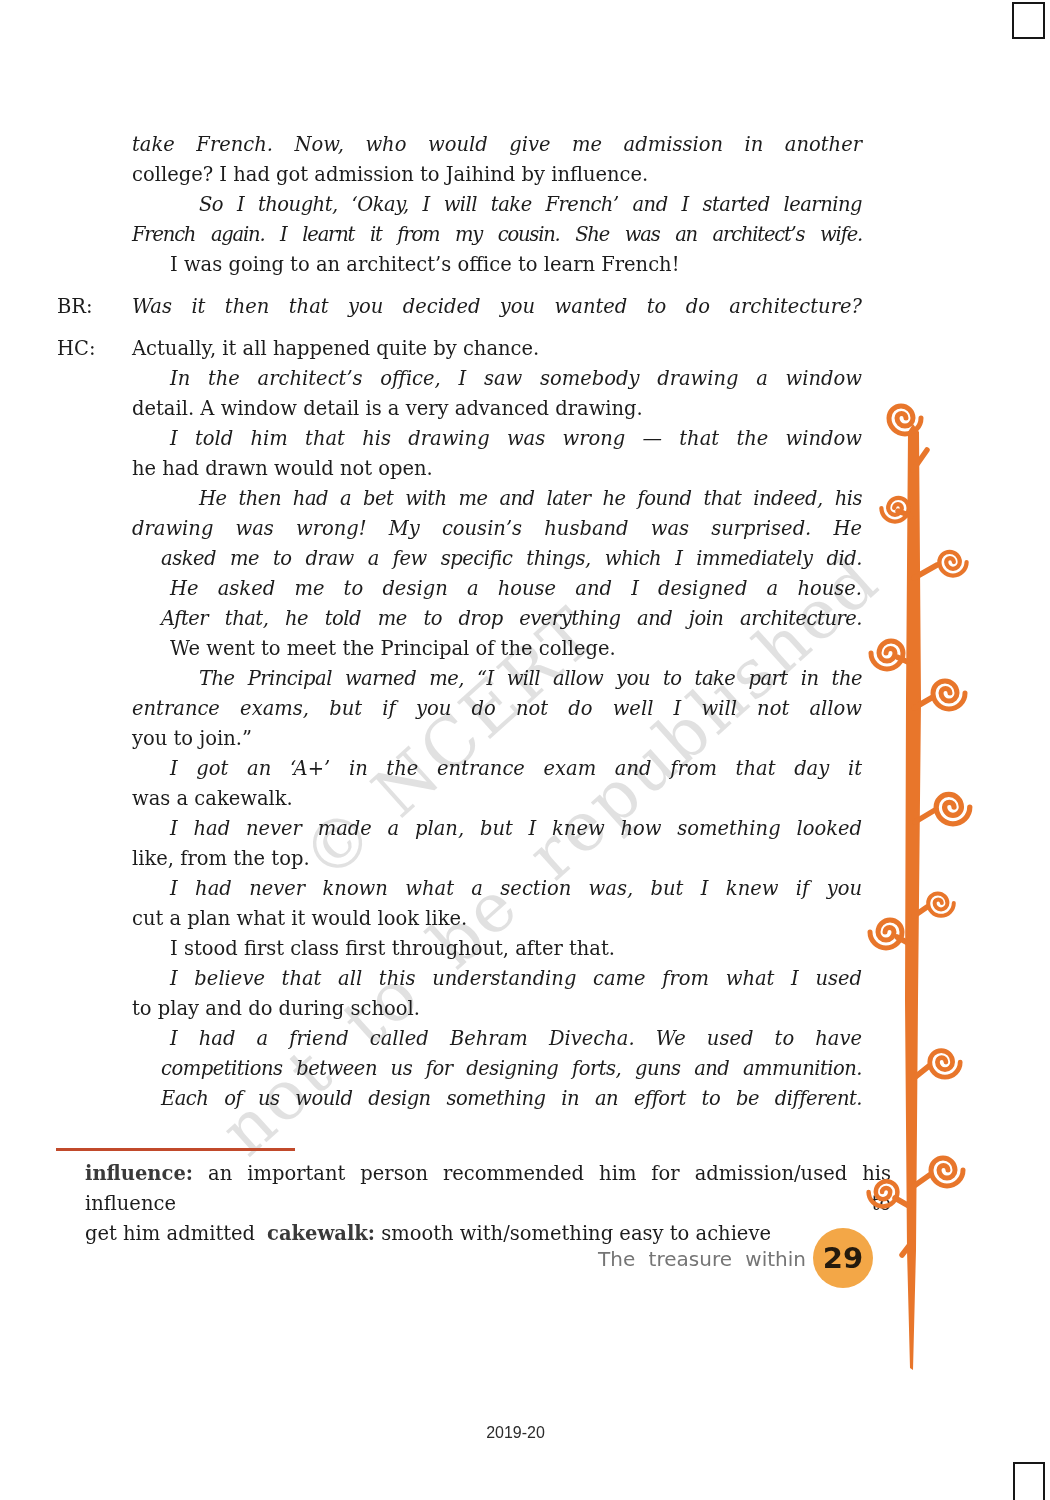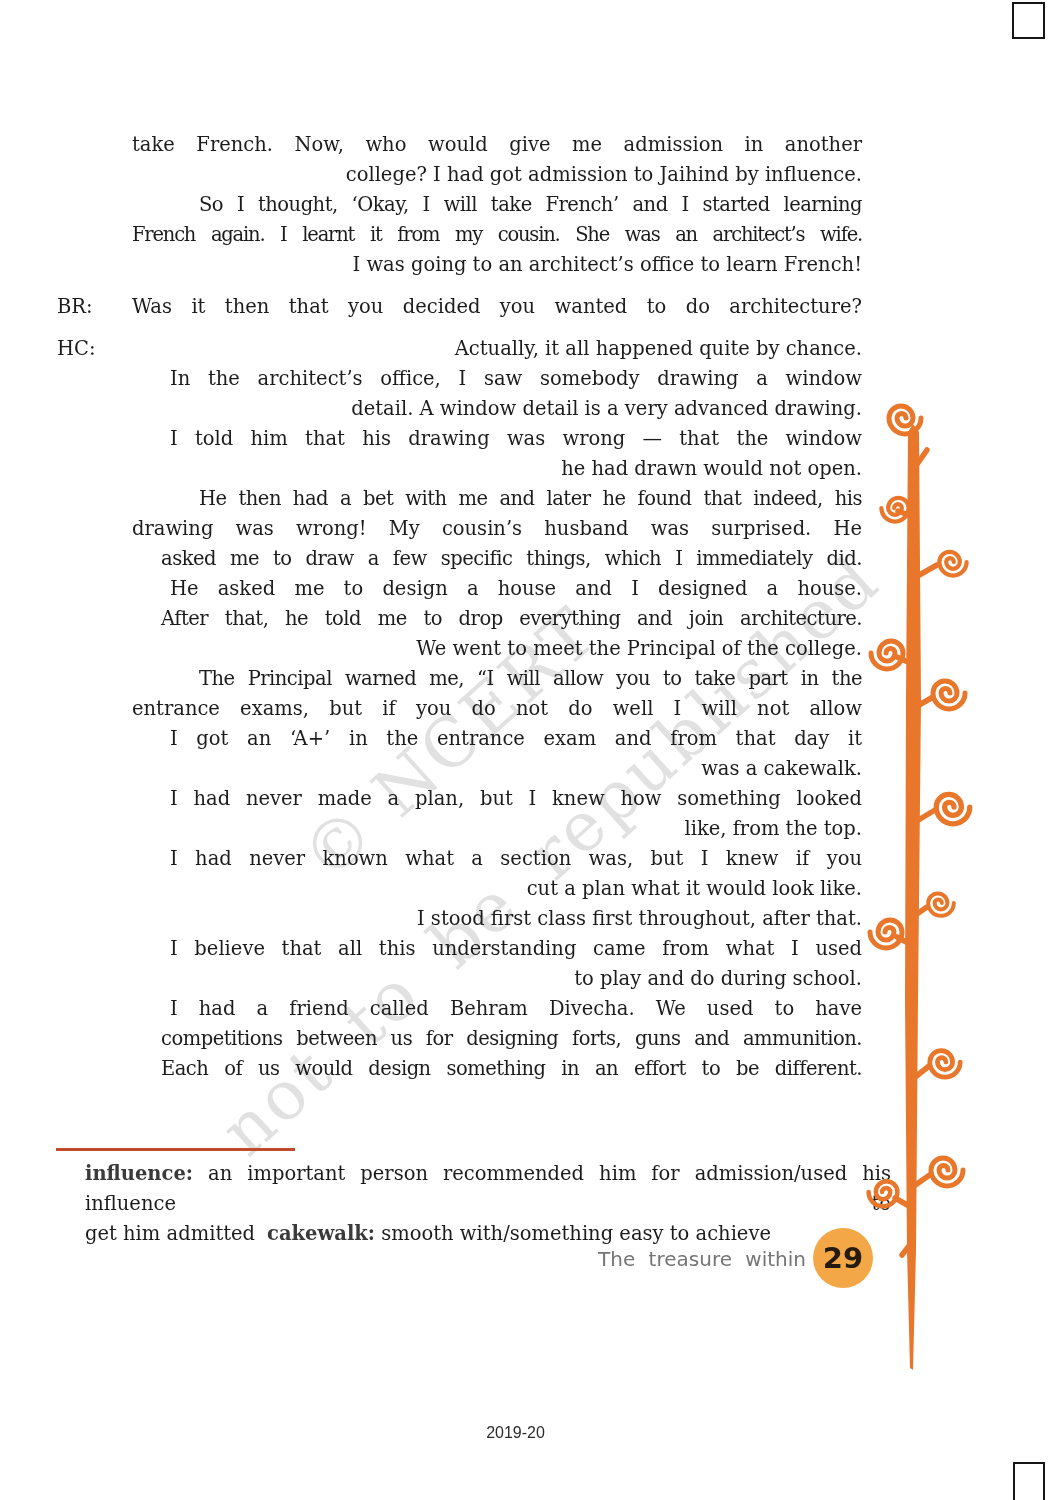--- a/index.html
+++ b/index.html
@@ -15,23 +15,23 @@
   .watermark{position:absolute;left:10px;top:520px;width:980px;height:560px;
     transform:rotate(-42deg);display:flex;flex-direction:column;justify-content:center;
     align-items:center;color:rgba(70,70,70,0.16);font-size:68px;line-height:150px;
     letter-spacing:3px;z-index:1;pointer-events:none;white-space:nowrap;}
   .watermark .wm2{word-spacing:18px;}
 
   
   .content{position:absolute;left:132px;top:130px;width:730px;z-index:2;}
   .row{position:relative;min-height:30px;font-size:19.5px;line-height:30px;}
   .row .speaker{position:absolute;left:-75px;top:0;}
-  .row .txt{display:block;text-align:right;}
+  .row .txt{display:block;}
   .row.in .txt{text-indent:38px;}
-  .row.j .txt{text-align:justify;text-align-last:justify;}
+  .row.j .txt{text-align:justify;text-align-last:justify;font-style:italic;}
   .row.sq .txt{letter-spacing:-0.5px;margin-left:29px;}
   .row.sq2 .txt{letter-spacing:-1.2px;}
   .row.gap{margin-top:12px;}
 
   
   .fn-rule{position:absolute;left:56px;top:1148px;width:239px;height:3px;background:#c14a2b;z-index:2;}
   .footnote{position:absolute;left:56px;top:1159px;width:806px;font-size:19.5px;line-height:30px;z-index:2;margin-left:29px;}
   .footnote .fn1{text-align:justify;text-align-last:justify;}
   .footnote b{color:#3a3a3a;}
   .footnote .t2{margin-left:12px;text-align:right;}
@@ -150,20 +150,24 @@
       <div class="row in j sq">
         <span class="speaker"></span>
         <span class="txt">The Principal warned me, “I will allow you to take part in the</span>
       </div>
 
       <div class="row j">
         <span class="speaker"></span>
         <span class="txt">entrance exams, but if you do not do well I will not allow</span>
       </div>
 
+      <div class="row">
+        <span class="speaker"></span>
+        <span class="txt">you to join.”</span>
+      </div>
 
       <div class="row in j">
         <span class="speaker"></span>
         <span class="txt">I got an ‘A+’ in the entrance exam and from that day it</span>
       </div>
 
       <div class="row">
         <span class="speaker"></span>
         <span class="txt">was a cakewalk.</span>
       </div>

